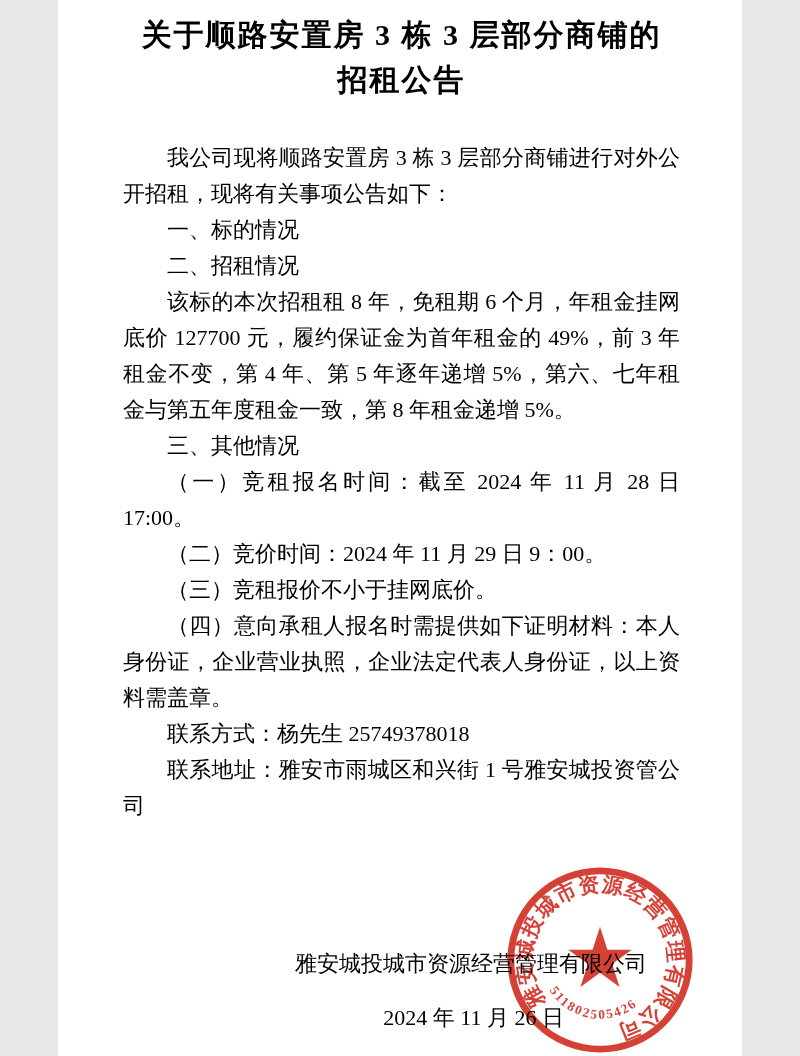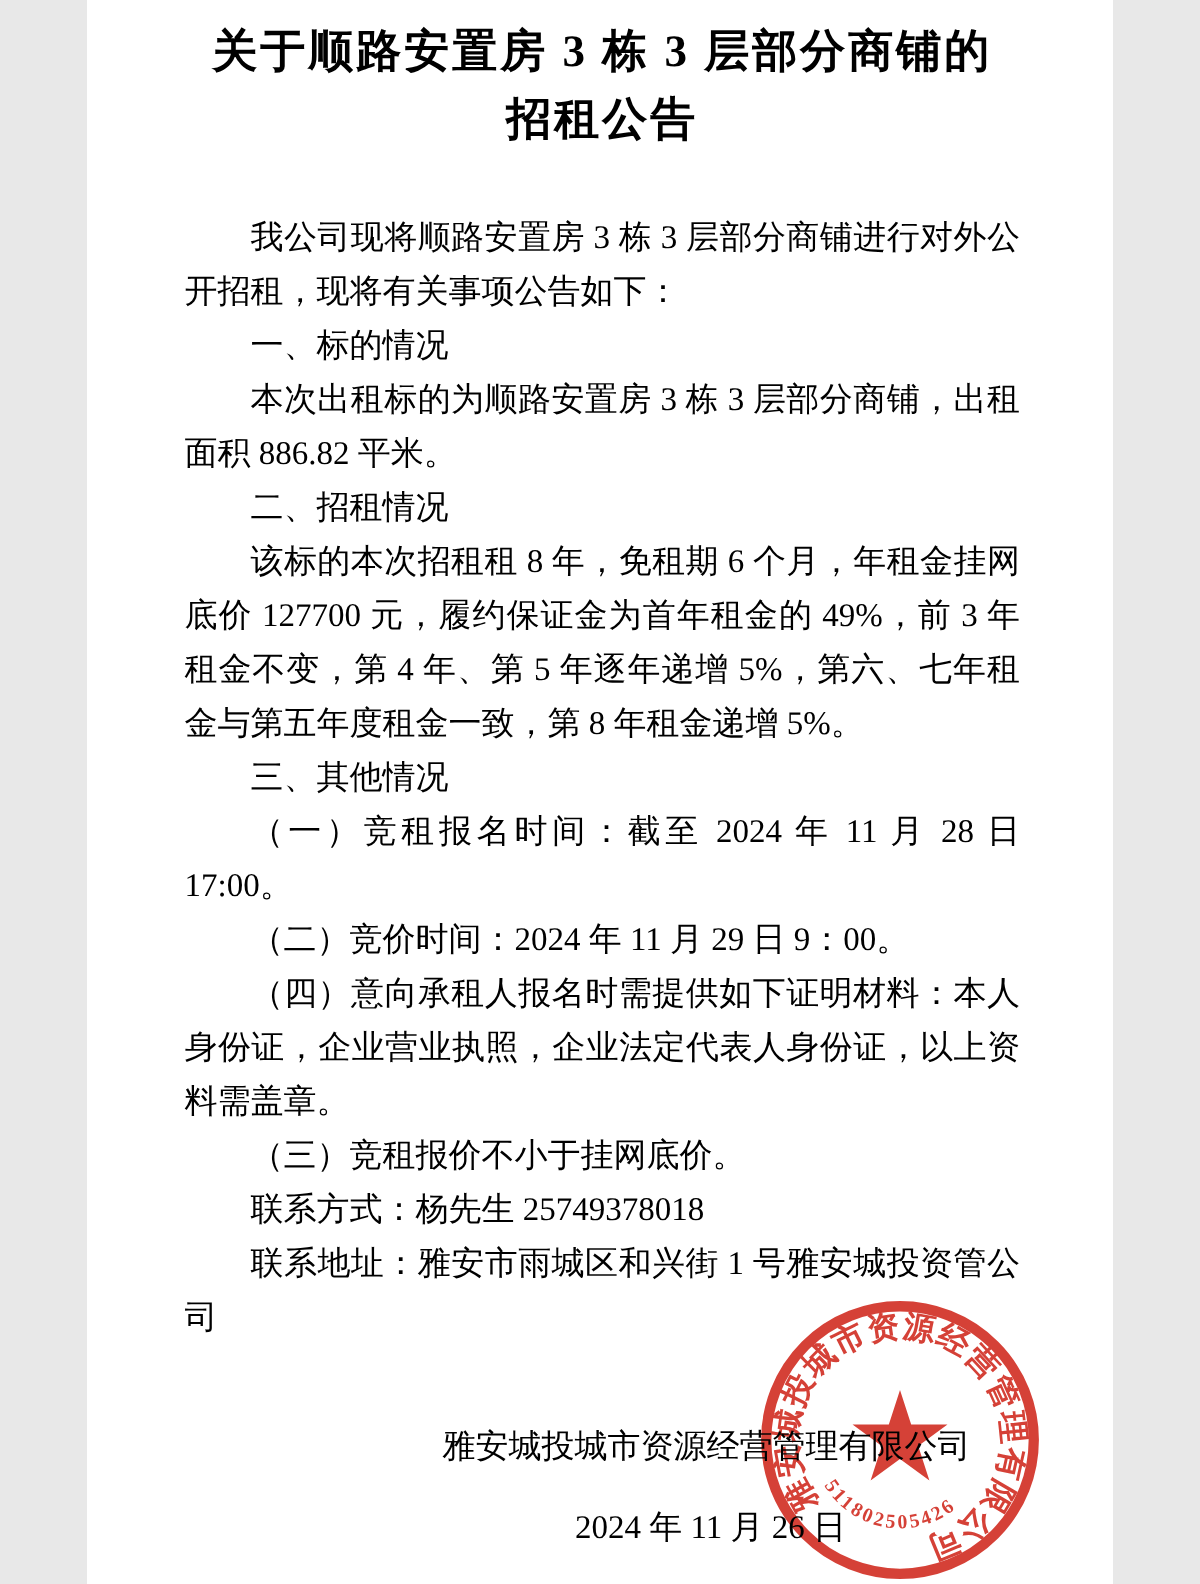--- a/index.html
+++ b/index.html
@@ -43,28 +43,27 @@
 
   <div class="doc">
     <div class="title">
       <div>关于顺路安置房 3 栋 3 层部分商铺的</div>
       <div>招租公告</div>
     </div>
 
     <div class="bodytext">
       <p class="para">我公司现将顺路安置房 3 栋 3 层部分商铺进行对外公开招租，现将有关事项公告如下：</p>
       <p class="heading">一、标的情况</p>
-      <p class="para">本次出租标的为顺路安置房 3 栋 3 层部分商铺，出租面积 886.82 平米。</p>
       <p class="heading">二、招租情况</p>
       <p class="para">该标的本次招租租 8 年，免租期 6 个月，年租金挂网底价 127700 元，履约保证金为首年租金的 49%，前 3 年租金不变，第 4 年、第 5 年逐年递增 5%，第六、七年租金与第五年度租金一致，第 8 年租金递增 5%。</p>
       <p class="heading">三、其他情况</p>
       <p class="para">（一）竞租报名时间：截至 2024 年 11 月 28 日 17:00。</p>
       <p class="para">（二）竞价时间：2024 年 11 月 29 日 9：00。</p>
+      <p class="para">（三）竞租报价不小于挂网底价。</p>
       <p class="para">（四）意向承租人报名时需提供如下证明材料：本人身份证，企业营业执照，企业法定代表人身份证，以上资料需盖章。</p>
-      <p class="para">（三）竞租报价不小于挂网底价。</p>
       <p class="contact">联系方式：杨先生 25749378018</p>
       <p class="contact">联系地址：雅安市雨城区和兴街 1 号雅安城投资管公司</p>
     </div>
   </div>
 
   <div class="sig-company">雅安城投城市资源经营管理有限公司</div>
   <div class="sig-date">2024 年 11 月 26 日</div>
 
   <div class="seal">
     <svg viewBox="0 0 200 200" xmlns="http://www.w3.org/2000/svg">

